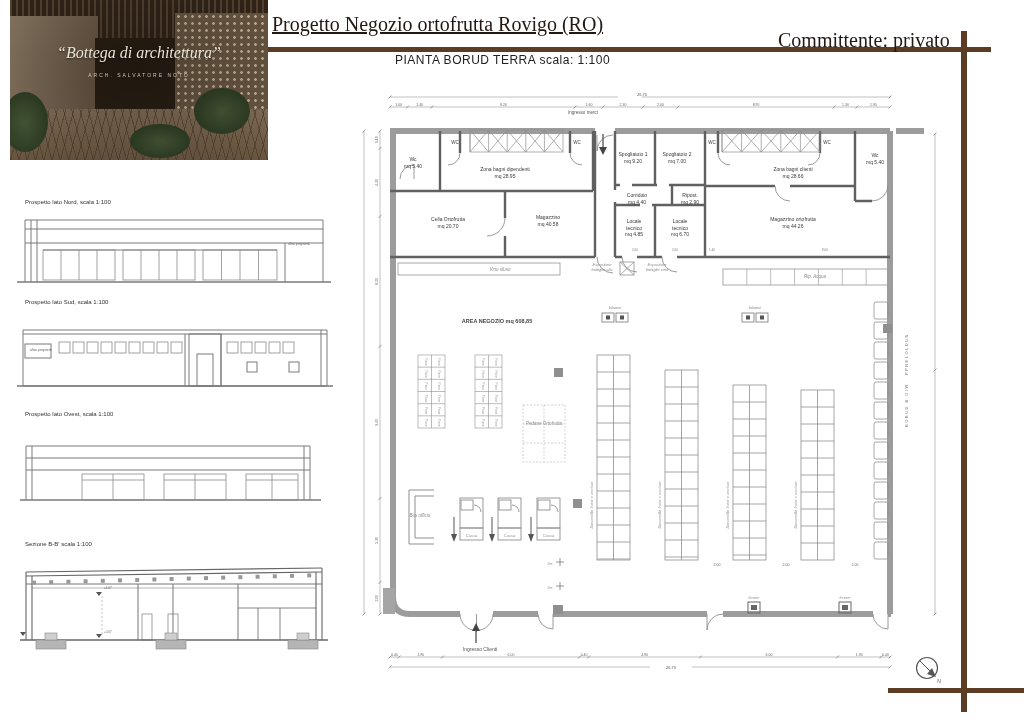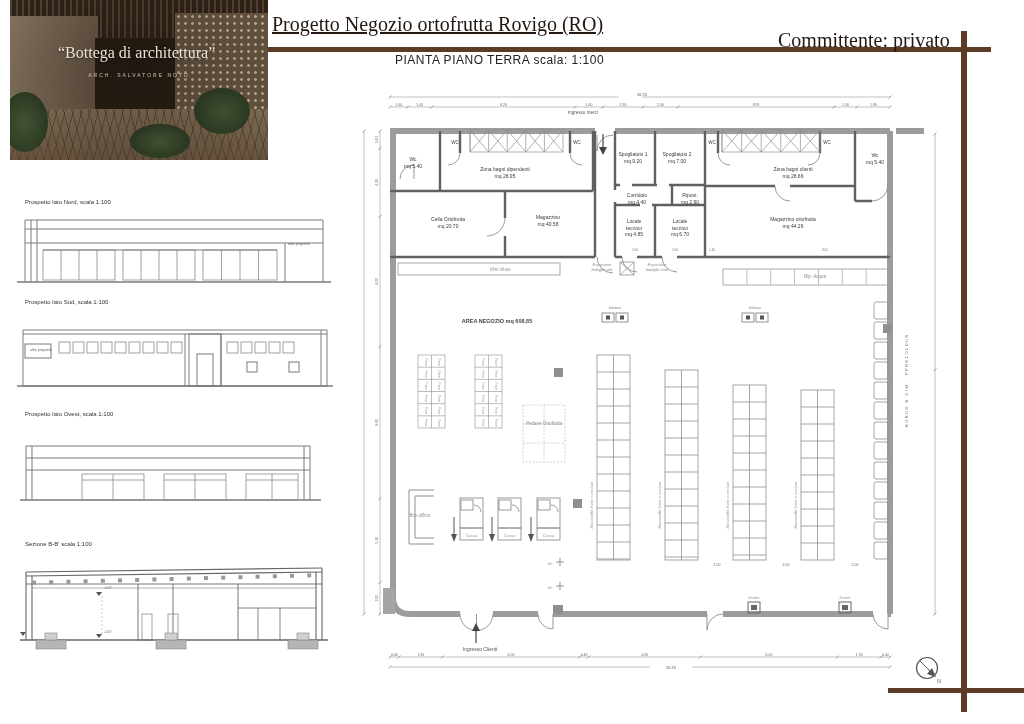--- a/index.html
+++ b/index.html
@@ -18,22 +18,22 @@
   #photo .backwall{position:absolute;left:33%;top:24%;width:34%;height:55%;background:#2c2116;}
   #photo .rightwall{position:absolute;right:0;top:8%;width:36%;height:70%;
       background-image:radial-gradient(circle,#cdbb9e 1.1px,rgba(0,0,0,0) 1.6px);
       background-size:7px 7px;background-color:#6e5a45;}
   #photo .floor{position:absolute;left:0;bottom:0;width:100%;height:32%;background:
       repeating-linear-gradient(75deg,rgba(70,52,36,.5) 0 1px,rgba(0,0,0,0) 1px 8px),
       repeating-linear-gradient(-75deg,rgba(70,52,36,.5) 0 1px,rgba(0,0,0,0) 1px 8px),
       linear-gradient(#8a755c,#6d5942);}
   #photo .plant{position:absolute;border-radius:50%;background:radial-gradient(#4a5d38,#273520);}
   #photo .shade{position:absolute;inset:0;background:radial-gradient(ellipse at 50% 45%,rgba(0,0,0,.28),rgba(0,0,0,.05));}
-  #photo .brand{position:absolute;left:0;top:44px;width:100%;
-      font-family:"Liberation Serif",serif;font-size:16px;color:#ece4d6;text-shadow:0 1px 2px rgba(0,0,0,.6);margin-left:48px;}
+  #photo .brand{position:absolute;left:0;top:44px;width:100%;text-align:center;
+      font-family:"Liberation Serif",serif;font-style:italic;font-size:16px;color:#ece4d6;text-shadow:0 1px 2px rgba(0,0,0,.6);}
   #photo .brand-sub{position:absolute;left:0;top:72px;width:100%;text-align:center;
       font-size:5px;letter-spacing:2px;color:#cfc3b0;}
   
   .dlabel{position:absolute;font-size:6px;color:#333;white-space:nowrap;}
   .rlabel{position:absolute;transform:translate(-50%,-50%);text-align:center;font-size:5px;line-height:1.3;
           color:#3a3a3a;white-space:pre-line;}
   .rlabel .mq{display:block;}
   .fix{position:absolute;transform:translate(-50%,-50%);text-align:center;font-size:4.5px;line-height:1.2;
        font-style:italic;color:#8a8a8a;white-space:pre-line;}
   .tinynote{position:absolute;font-size:3.5px;color:#666;white-space:nowrap;}
@@ -176,21 +176,21 @@
         <rect x="27" y="77" width="12" height="7" fill="#cfcfcf" stroke="#888" stroke-width="0.6"></rect>
         <rect x="138" y="84" width="30" height="9" fill="#b5b5b5" stroke="#888" stroke-width="0.6"></rect>
         <rect x="147" y="77" width="12" height="7" fill="#cfcfcf" stroke="#888" stroke-width="0.6"></rect>
         <rect x="270" y="84" width="30" height="9" fill="#b5b5b5" stroke="#888" stroke-width="0.6"></rect>
         <rect x="279" y="77" width="12" height="7" fill="#cfcfcf" stroke="#888" stroke-width="0.6"></rect>
       </g>
   </svg>
   <div class="tinynote" style="left:104px;top:586px;font-size:3px;">+4.07</div>
   <div class="tinynote" style="left:104px;top:630px;font-size:3px;">+0.07</div>
 
-  <div id="plan-title">PIANTA PIANO TERRA  scala: 1:100</div>
+  <div id="plan-title">PIANTA BORUD TERRA  scala: 1:100</div>
 
   <div class="abs" id="plan" style="left:350px;top:50px;width:674px;height:634px;">
     <svg id="plan-svg" width="674" height="634" viewBox="0 0 674 634">
 
       <g stroke="#9c9c9c" stroke-width="6" fill="none">
         <path d="M40 81 H245 M265 81 H540 M546 81 H574"></path>
         <path d="M540 81 V564"></path>
         <path d="M43 81 V547 Q43 564 60 564"></path>
         <path d="M60 564 H110 M143 564 H188 M203 564 H357 M373 564 H523 M538 564 H541"></path>
       </g>

